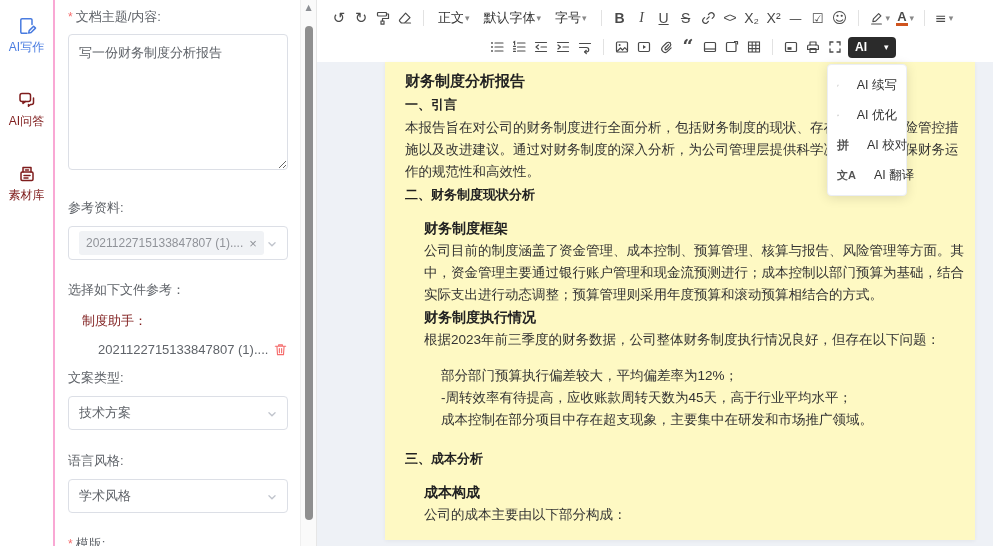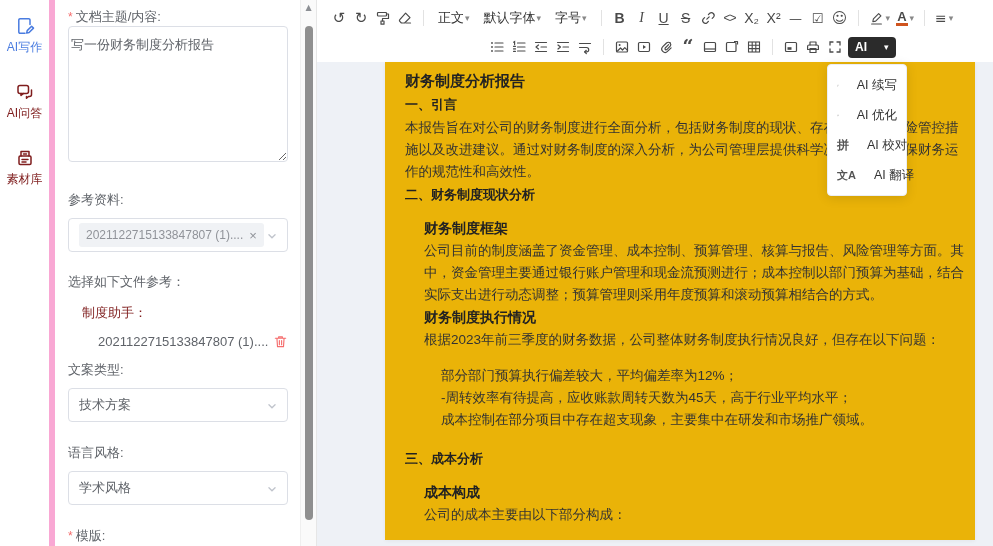--- a/index.html
+++ b/index.html
@@ -1,29 +1,29 @@
 <!DOCTYPE html>
 <html><head>
 <meta charset="utf-8">
 <style>
   * { margin:0; padding:0; box-sizing:border-box; }
   html,body { width:993px; height:546px; overflow:hidden; font-family:"Liberation Sans","DejaVu Sans",sans-serif; background:#fff; }
   body { position:relative; font-size:13px; color:#333; }
   svg { display:block; }
 
   
-  .iconrail { position:absolute; left:0; top:0; width:55px; height:100%; background:#fff; border-right:6px solid #f9a8d4; display:flex; flex-direction:column; align-items:center; padding-top:16px; gap:26px; }
+  .iconrail { position:absolute; left:0; top:0; width:55px; height:100%; background:#fff; border-right:2px solid #f9a8d4; display:flex; flex-direction:column; align-items:center; padding-top:16px; gap:34px; }
   .rail-item { display:flex; flex-direction:column; align-items:center; gap:3px; color:#7f1d1d; cursor:pointer; font-size:12px; }
   .rail-item.active { color:#4a7ce0; }
 
   
   .formpanel { position:absolute; left:56px; top:0; width:244px; height:100%; background:#fff; padding:8px 12px 0 12px; }
   .req { color:#f56c6c; margin-right:3px; font-size:12px; }
   .flabel { color:#5f6369; font-size:13px; }
-  .topic-area { width:100%; height:136px; border:1px solid #dcdfe6; border-radius:4px; padding:8px 2px; font-size:13px; color:#5f6369; resize:vertical; font-family:inherit; line-height:19px; outline:none; }
+  .topic-area { width:100%; height:136px; margin-top:8px; border:1px solid #dcdfe6; border-radius:4px; padding:8px 10px; font-size:13px; color:#5f6369; resize:vertical; font-family:inherit; line-height:19px; outline:none; }
   .sel { position:relative; margin-top:9px; width:100%; height:34px; border:1px solid #dcdfe6; border-radius:4px; background:#fff; display:flex; align-items:center; padding:0 26px 0 10px; color:#5f6369; cursor:pointer; }
   .sel .chev { position:absolute; right:8px; top:10px; }
   .tagpill { background:#f0f2f5; border-radius:3px; height:24px; display:flex; align-items:center; gap:6px; padding:0 7px; font-size:12px; color:#909399; max-width:190px; white-space:nowrap; }
   .tag-x { color:#909399; font-size:13px; cursor:pointer; line-height:1; }
   .gap188 { margin-top:26px; }
   .filesec { margin-top:21px; color:#5f6369; }
   .assist { margin-top:13px; margin-left:14px; color:#7f1d1d; }
   .filerow { margin-top:12px; margin-left:30px; display:flex; align-items:center; justify-content:space-between; color:#5f6369; }
   .trash { cursor:pointer; }
   .lblrow { margin-top:12px; }
@@ -51,21 +51,21 @@
   .fmt.u { text-decoration:underline; }
   .fmt.s { text-decoration:line-through; }
   .supsub { font-size:14px; }
   .colorA { font-size:13px; font-weight:bold; border-bottom:3px solid #d0541e; line-height:13px; padding:0 1px; }
   .quoteg { font-family:"DejaVu Serif",serif; font-weight:bold; font-size:19px; line-height:10px; height:12px; }
   .aibtn { background:#2b2b2b; color:#fff; border-radius:4px; height:21px; padding:0 7px; display:flex; align-items:center; gap:17px; font-size:12px; font-weight:bold; cursor:pointer; margin-left:2px; }
   .aibtn .caret { color:#fff; }
 
   
   .canvas { position:absolute; left:0; right:0; top:62px; bottom:0; background:#eef1f6; }
-  .page { position:absolute; left:68px; top:0; width:590px; bottom:6px; background:#eab308; box-shadow:0 1px 4px rgba(0,0,0,.05); padding:7px 10px 0 20px; overflow:hidden; cursor:text; }
+  .page { position:absolute; left:68px; top:0; width:590px; bottom:6px; background:#fef9c3; box-shadow:0 1px 4px rgba(0,0,0,.05); padding:7px 10px 0 20px; overflow:hidden; cursor:text; }
   .doc { font-size:13.5px; line-height:22px; color:#333; }
   .doc .h1 { font-size:15px; font-weight:bold; color:#222; line-height:24px; }
   .doc .h2 { font-size:13px; font-weight:bold; color:#222; line-height:24px; }
   .doc .h3 { font-size:14px; font-weight:bold; color:#222; line-height:23px; margin-left:19px; }
   .doc .p0 { }
   .doc .p1 { margin-left:19px; }
   .doc .p2 { margin-left:36px; }
   .doc .gap { margin-top:14px; }
   .doc .secgap { margin-top:16px; }
   .doc .h3gap { margin-top:10px; }

